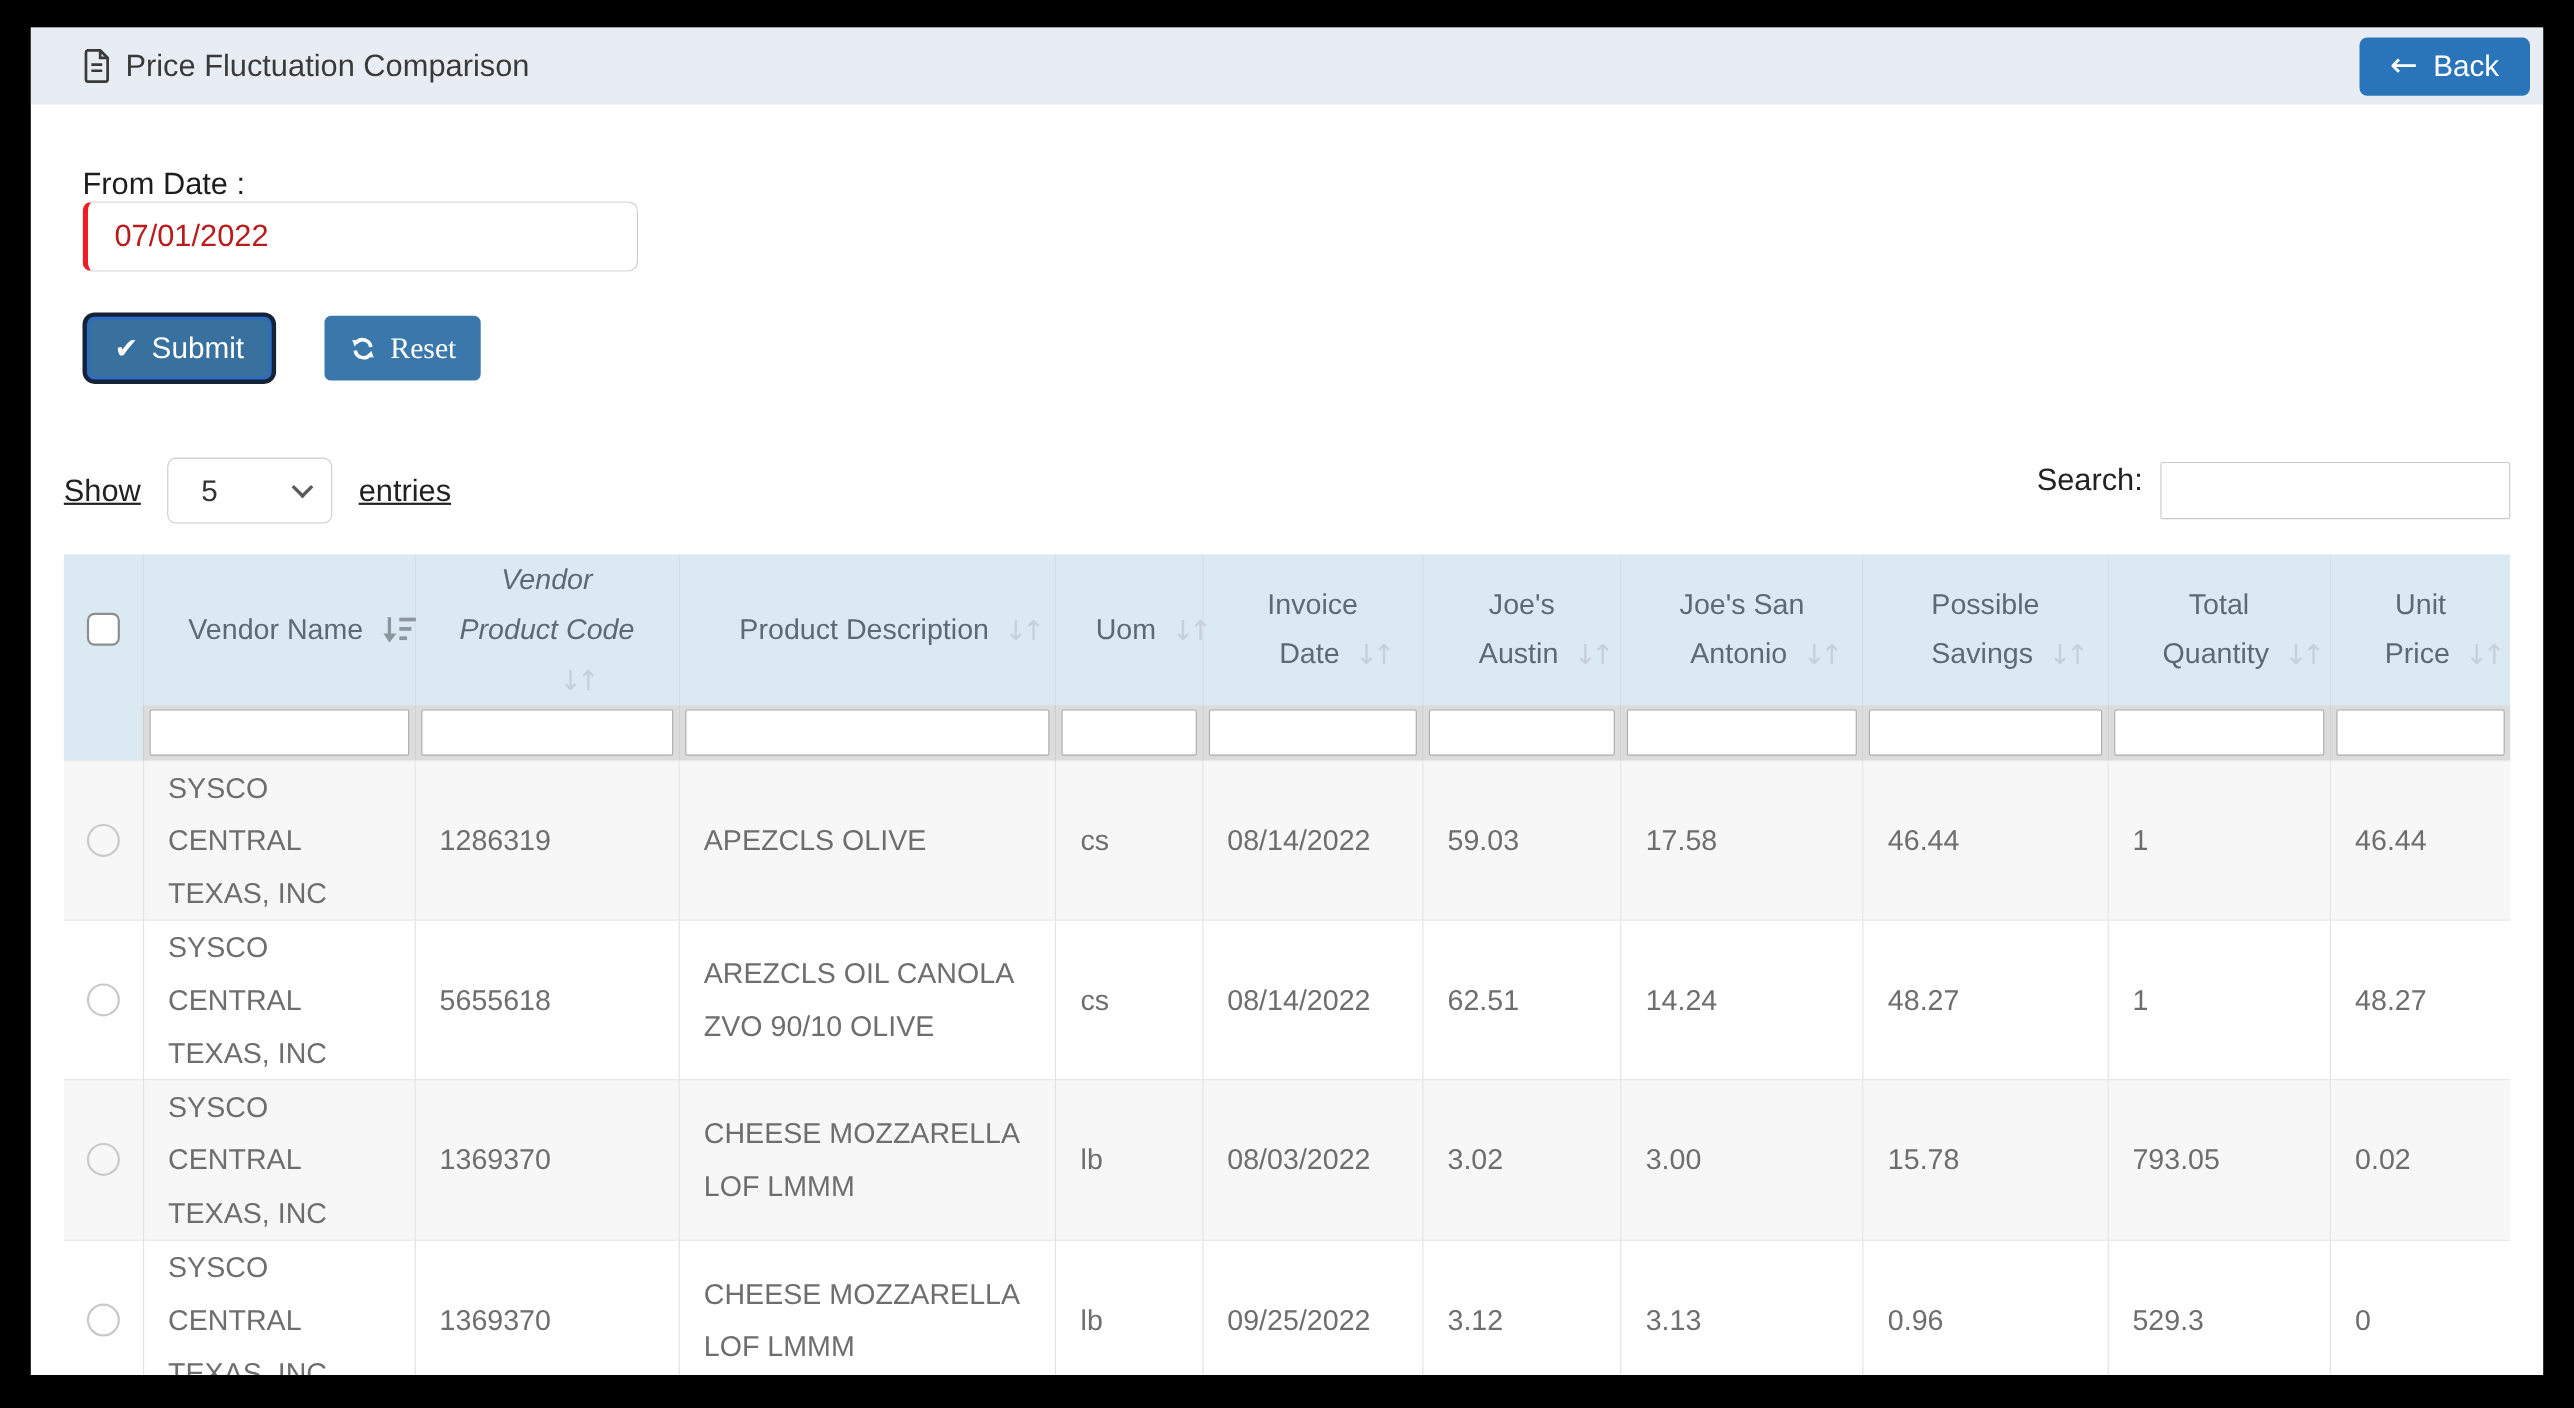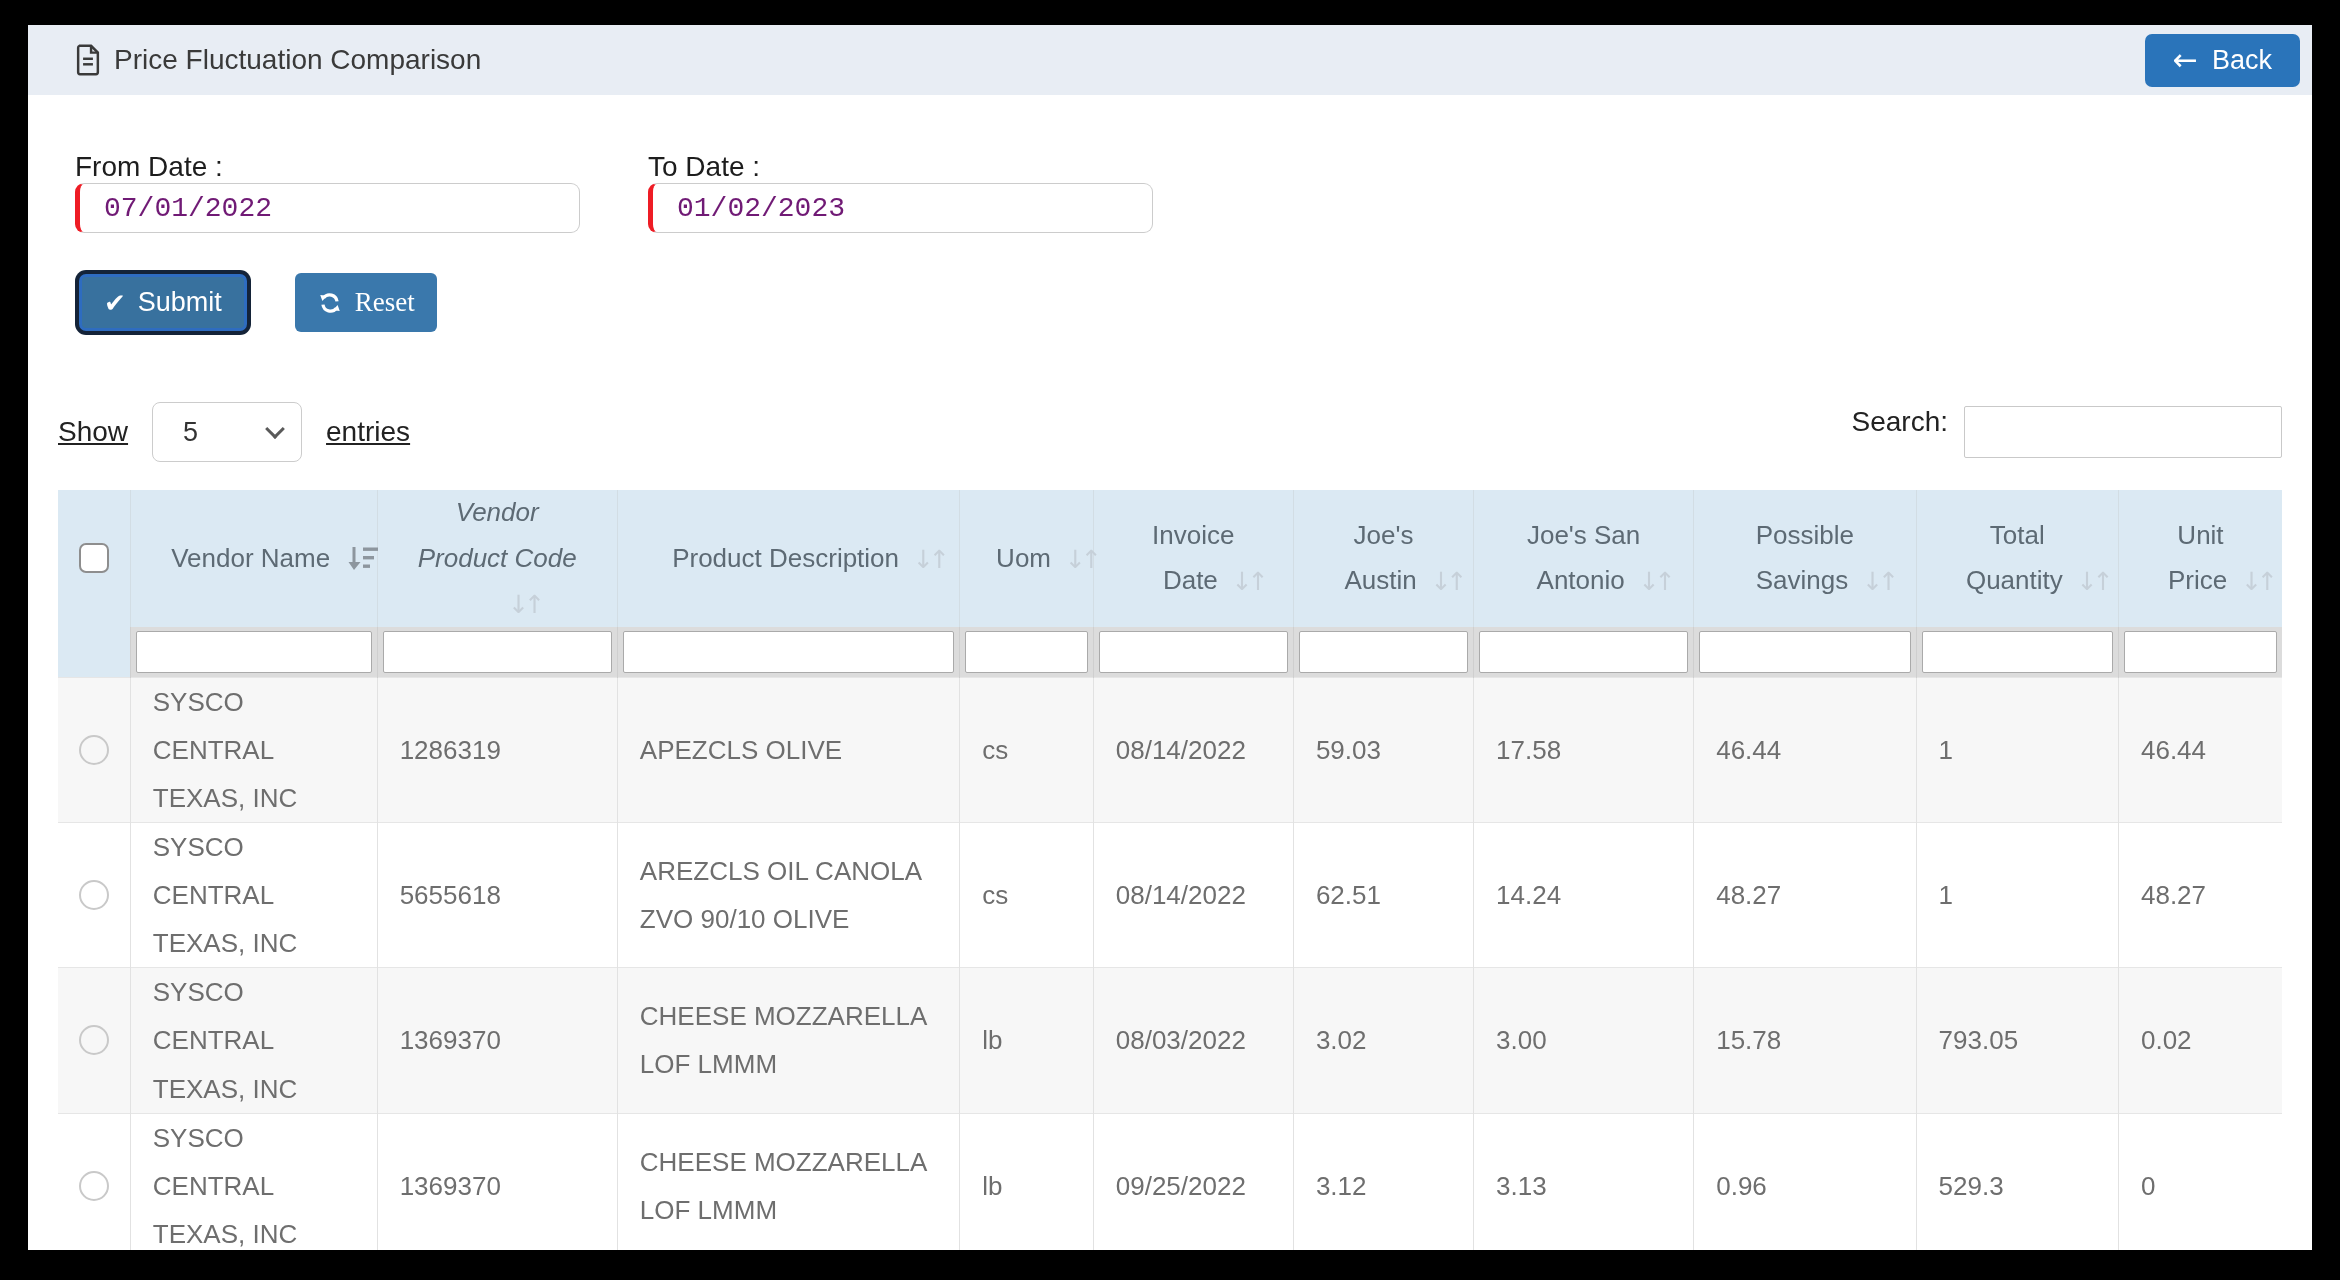--- a/index.html
+++ b/index.html
@@ -36,27 +36,27 @@
     font-family: inherit;
   }
   .back-arrow { font-size: 30px; line-height: 1; font-family: "DejaVu Sans", sans-serif; }
 
   
   .content { padding: 0 30px; }
 
   .form-row { margin-top: 56px; padding-left: 17px; display: flex; gap: 68px; }
   .field-label { display: block; font-size: 28px; color: #1d1d1d; }
   .date-input {
-    width: 505px; height: 50px;
+    width: 505px; height: 64px;
     border: 1px solid #ccc;
     border-left: 5px solid var(--required-red, #ee1c25);
     border-radius: 9px;
-    font-size: 28px; color: #701a75;
+    font-size: 28px; color: #b91c1c;
     padding: 0 24px;
-    font-family: Liberation Mono, monospace;
+    font-family: Liberation Sans, sans-serif;
     outline: none;
     background: #fff;
   }
 
   .actions { margin-top: 40px; padding-left: 17px; display: flex; align-items: center; gap: 48px; }
   .btn { font-size: 27px; color: #fff; display: inline-flex; align-items: center; gap: 12px; cursor: pointer; font-family: inherit; }
   .btn-submit {
     background: #38719e;
     border: 3px solid #2e6cc0;
     box-shadow: 0 0 0 4px #142338;
@@ -188,24 +188,20 @@
       <span>Back</span>
     </button>
   </div>
 
   <div class="content">
 
     <div class="form-row">
       <div class="field">
         <label class="field-label">From Date :</label>
         <input class="date-input" value="07/01/2022" style="">
-      </div>
-      <div class="field">
-        <label class="field-label">To Date :</label>
-        <input class="date-input" value="01/02/2023" style="">
       </div>
     </div>
 
     <div class="actions">
       <button class="btn btn-submit">
         <span class="check-glyph">✔</span>
         <span>Submit</span>
       </button>
       <button class="btn btn-reset">
         <svg width="26" height="26" viewBox="0 0 24 24">

